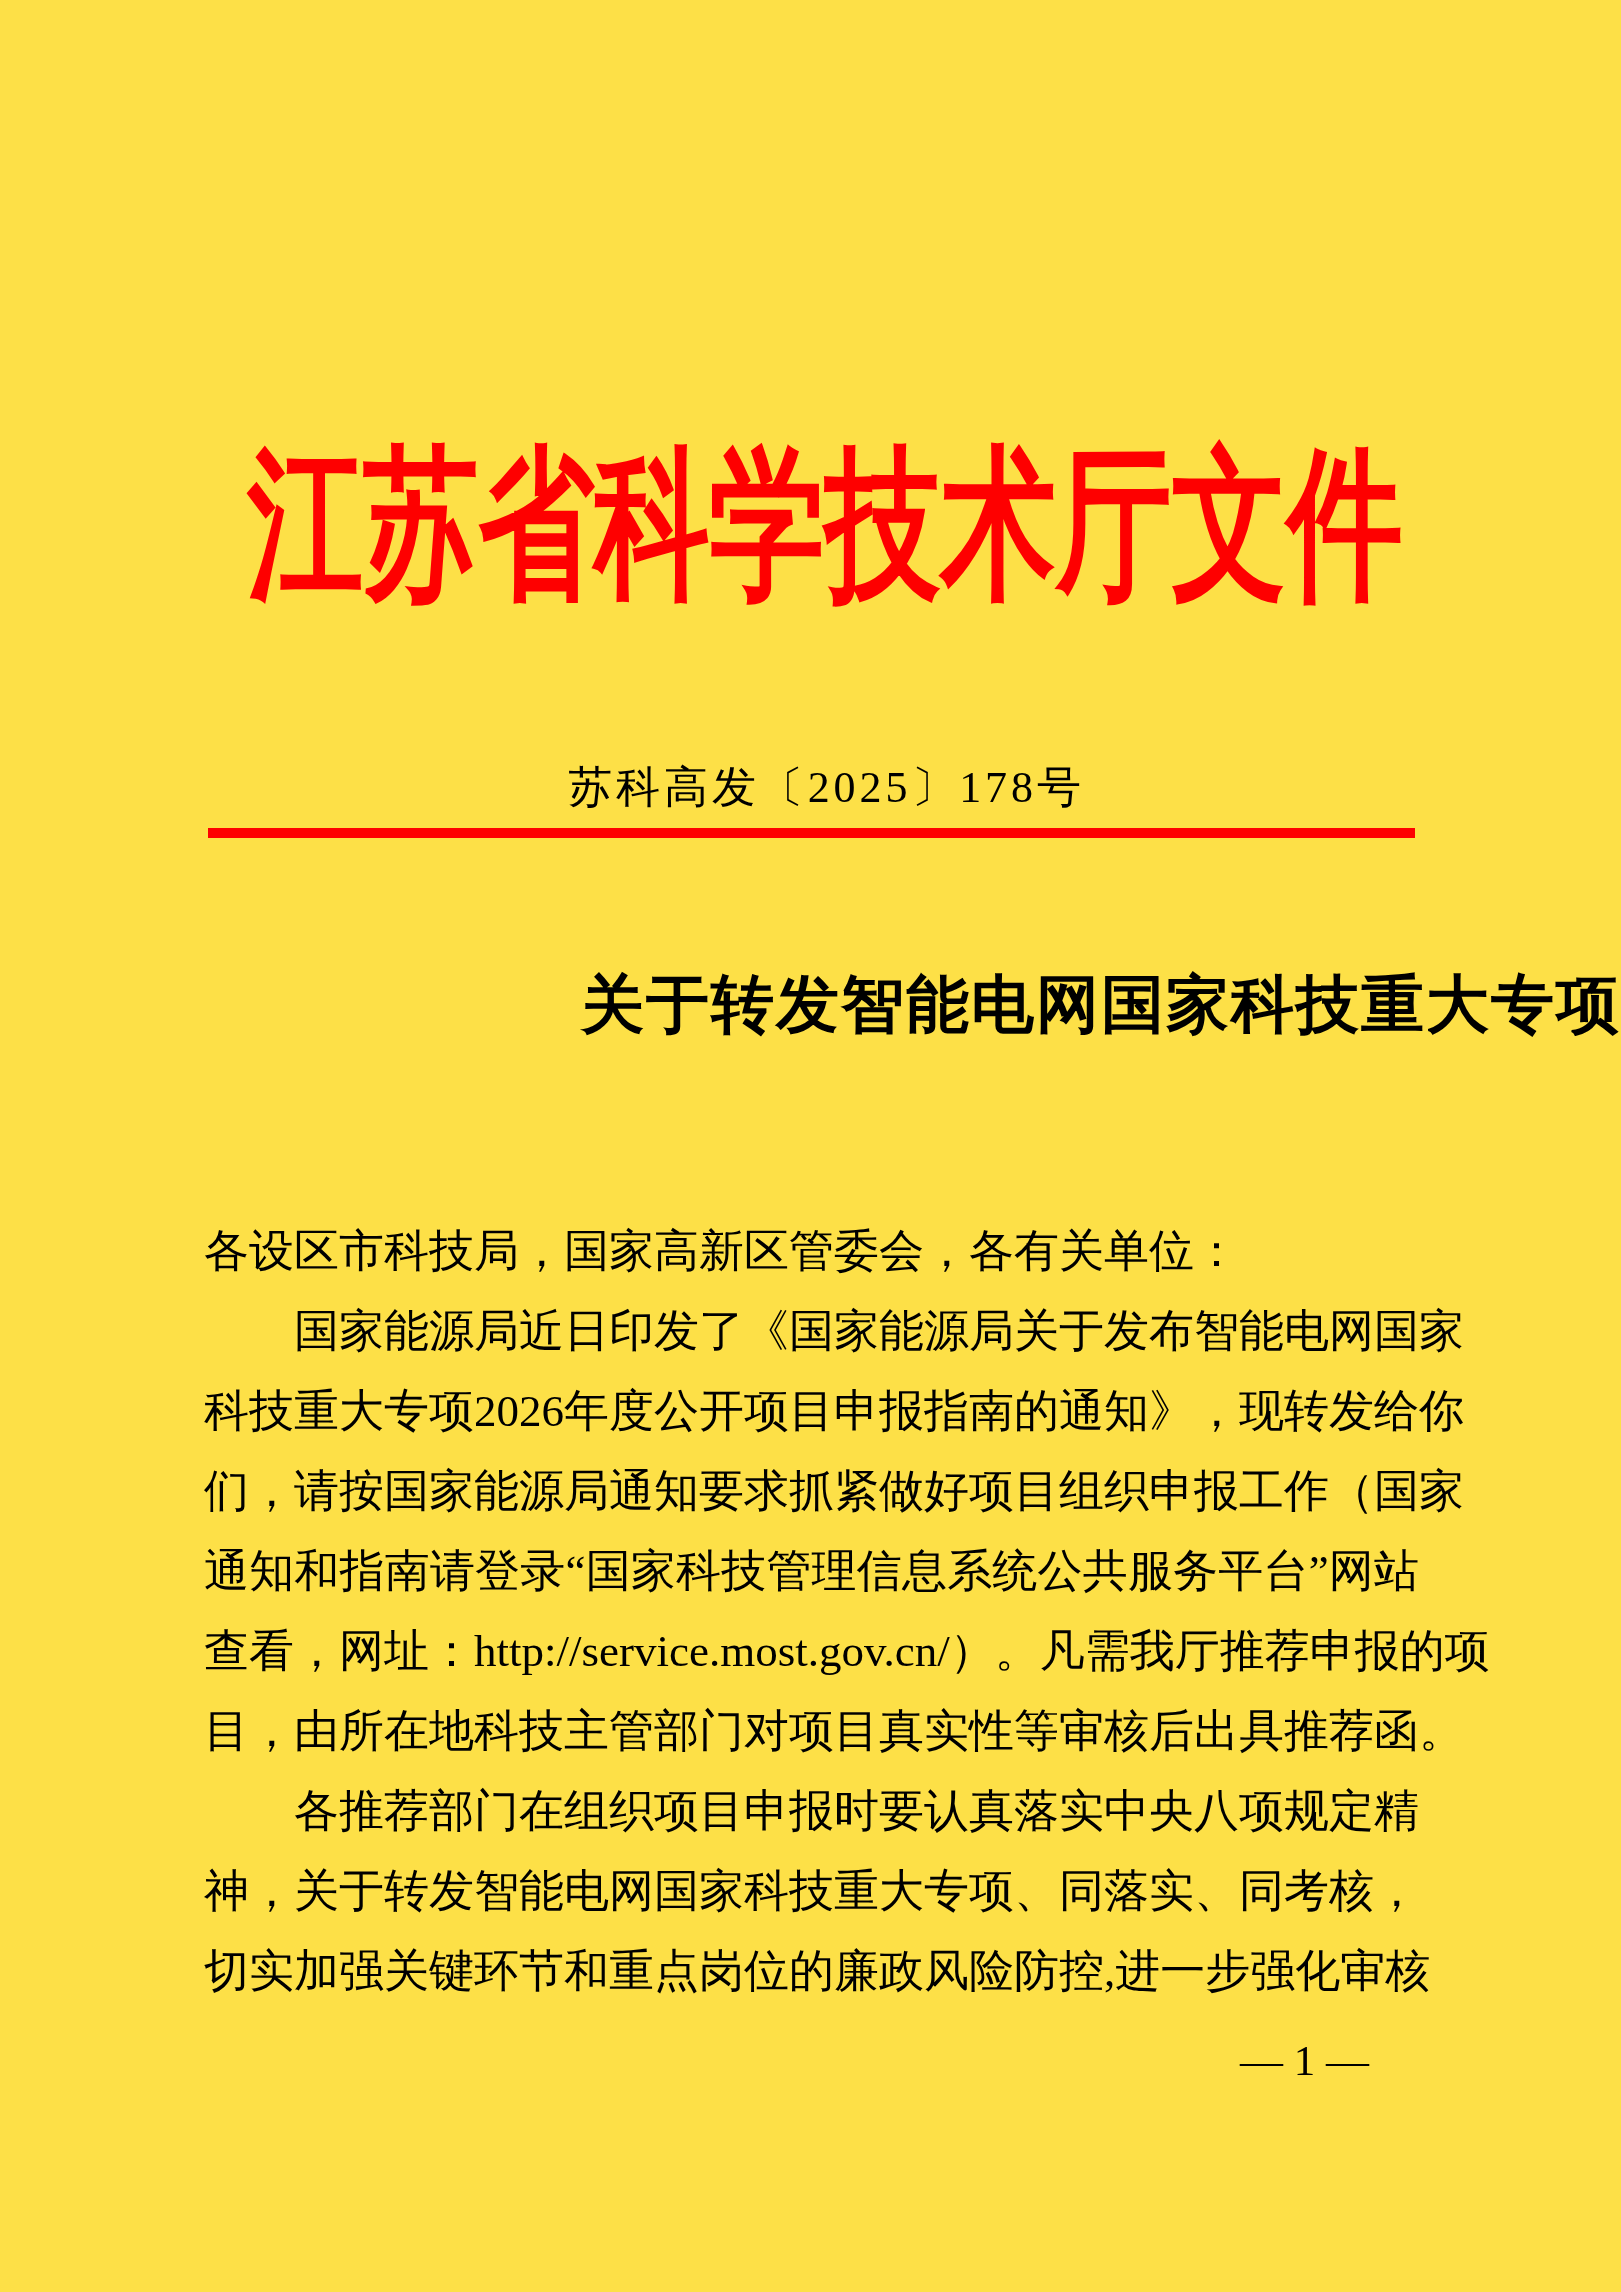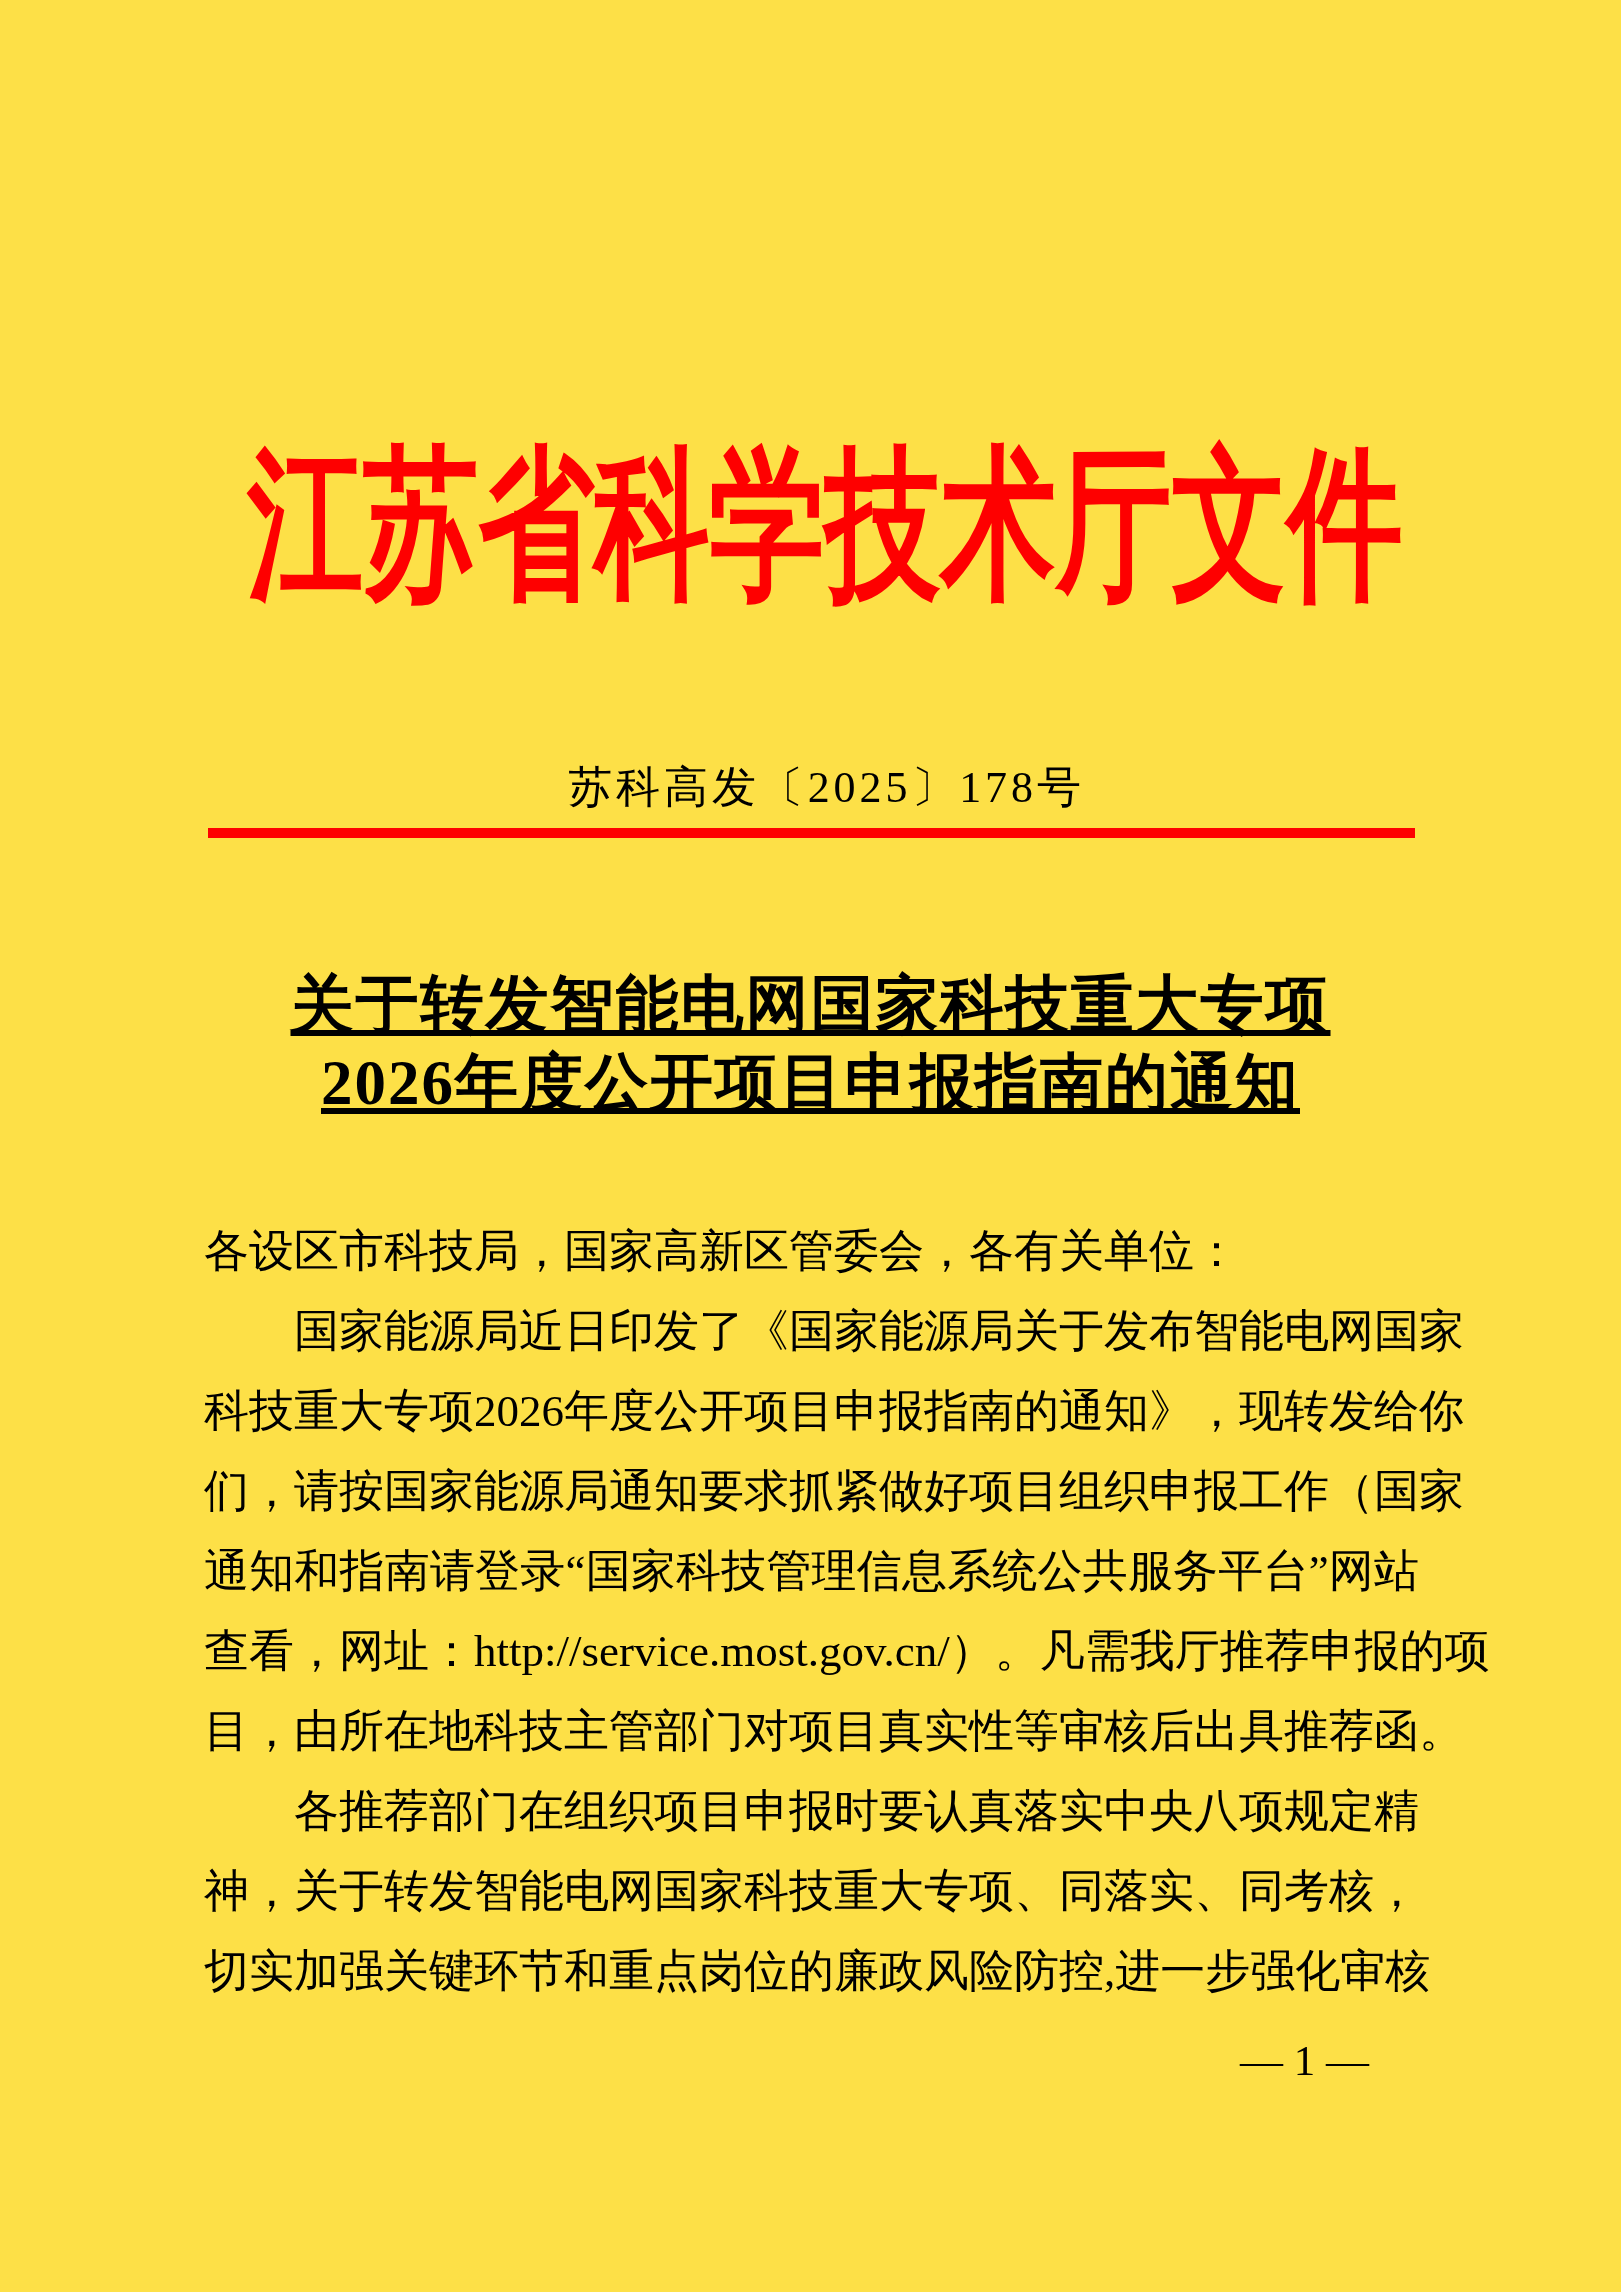--- a/index.html
+++ b/index.html
@@ -59,27 +59,26 @@
     height: 9.8px;
     background: #fe0000;
   }
 
   
   .doc-title {
     position: absolute;
     top: 966px;
     left: 0;
     width: 100%;
-    text-align: center;
+    text-align: right;
     font-weight: bold;
     font-size: 63px;
     line-height: 78px;
     letter-spacing: 2px;
     color: #000000;
-    text-decoration: underline;
   }
 
   
   .body-block {
     position: absolute;
     top: 1211px;
     left: 204px;
     width: 1215px;
     font-size: 45px;
     color: #000000;
@@ -122,21 +121,20 @@
   <div class="masthead">
     <span class="masthead-text">江苏省科学技术厅文件</span>
   </div>
 
   <div class="doc-number">苏科高发〔2025〕178号</div>
 
   <div class="red-rule"></div>
 
   <div class="doc-title">
     <div>关于转发智能电网国家科技重大专项</div>
-    <div>2026年度公开项目申报指南的通知</div>
   </div>
 
   <div class="body-block">
     <div class="body-line no-just">各设区市科技局，国家高新区管委会，各有关单位：</div>
     <div class="body-line indent">国家能源局近日印发了《国家能源局关于发布智能电网国家</div>
     <div class="body-line">科技重大专项2026年度公开项目申报指南的通知》，现转发给你</div>
     <div class="body-line">们，请按国家能源局通知要求抓紧做好项目组织申报工作（国家</div>
     <div class="body-line">通知和指南请登录“国家科技管理信息系统公共服务平台”网站</div>
     <div class="body-line">查看，网址：http://service.most.gov.cn/）。凡需我厅推荐申报的项</div>
     <div class="body-line">目，由所在地科技主管部门对项目真实性等审核后出具推荐函。</div>

